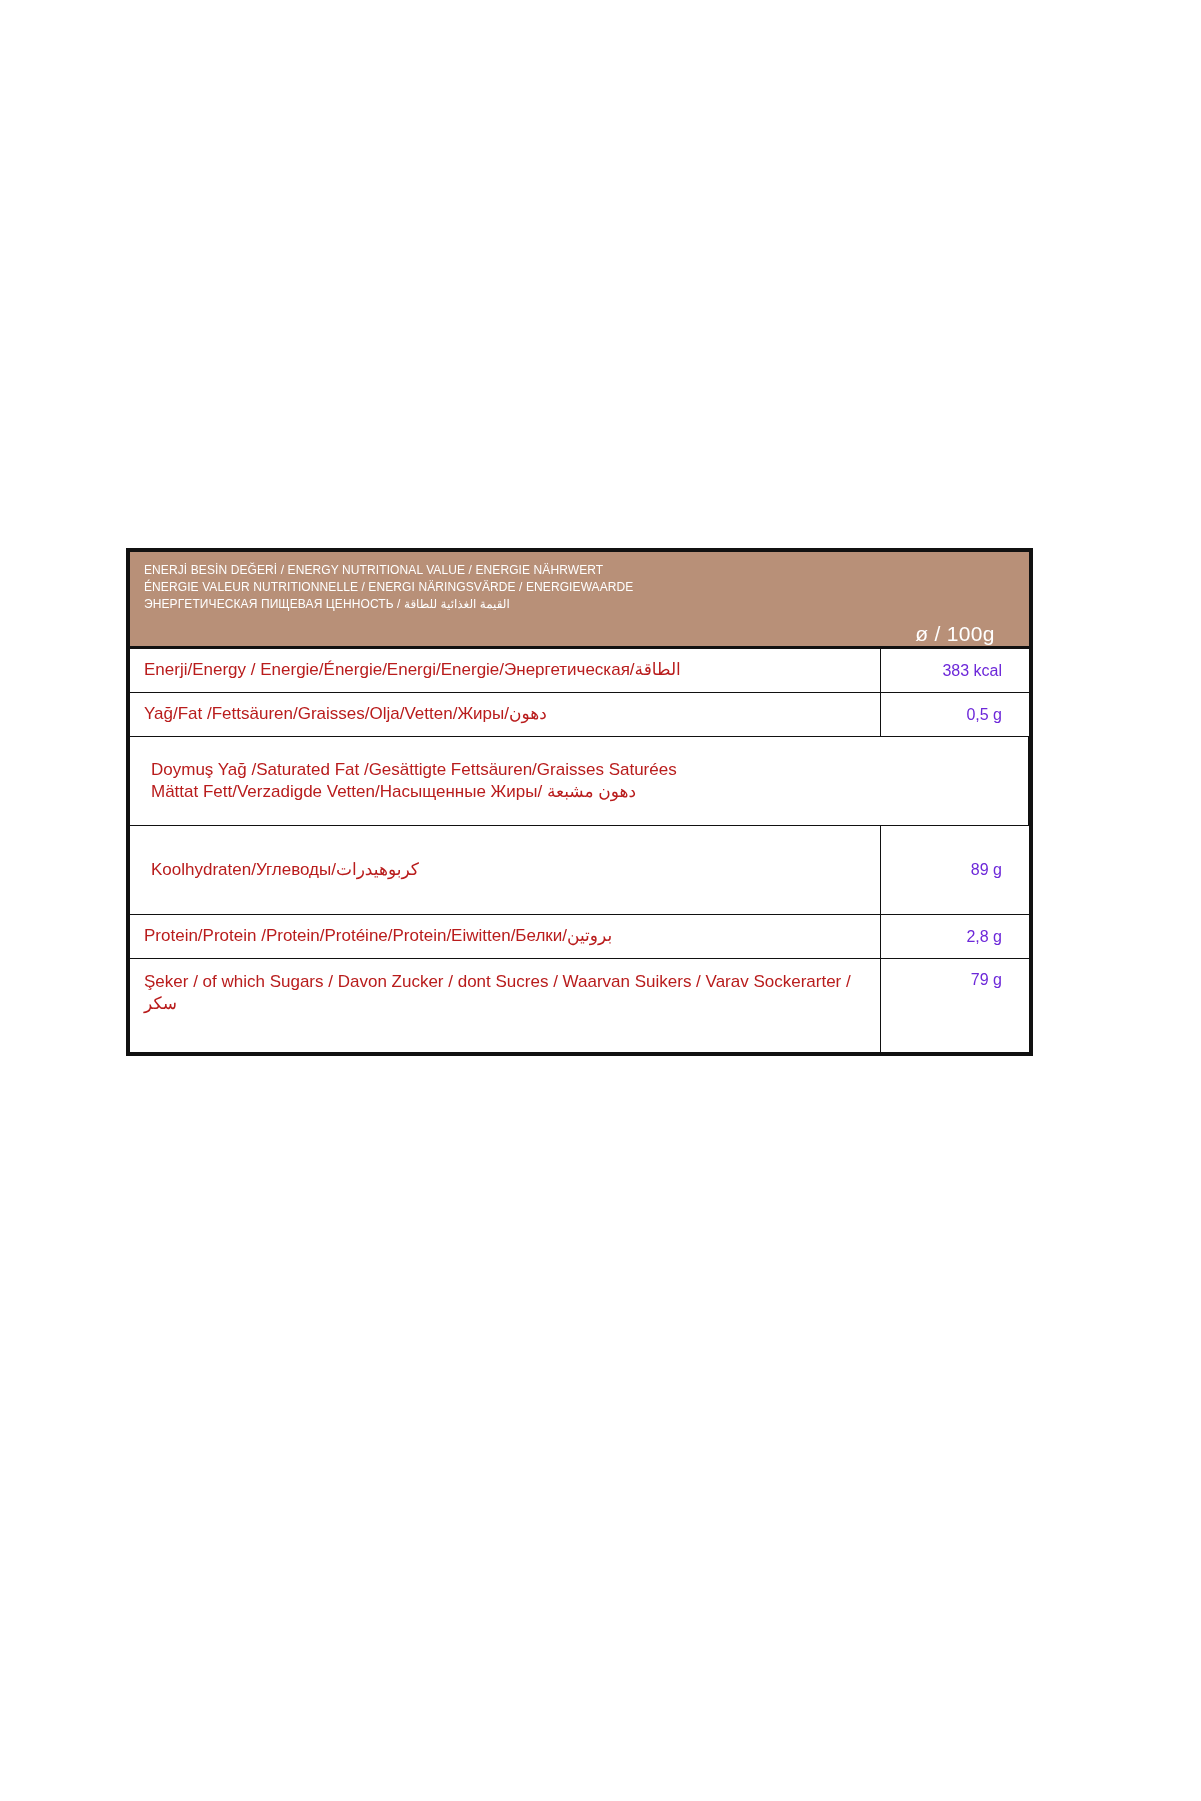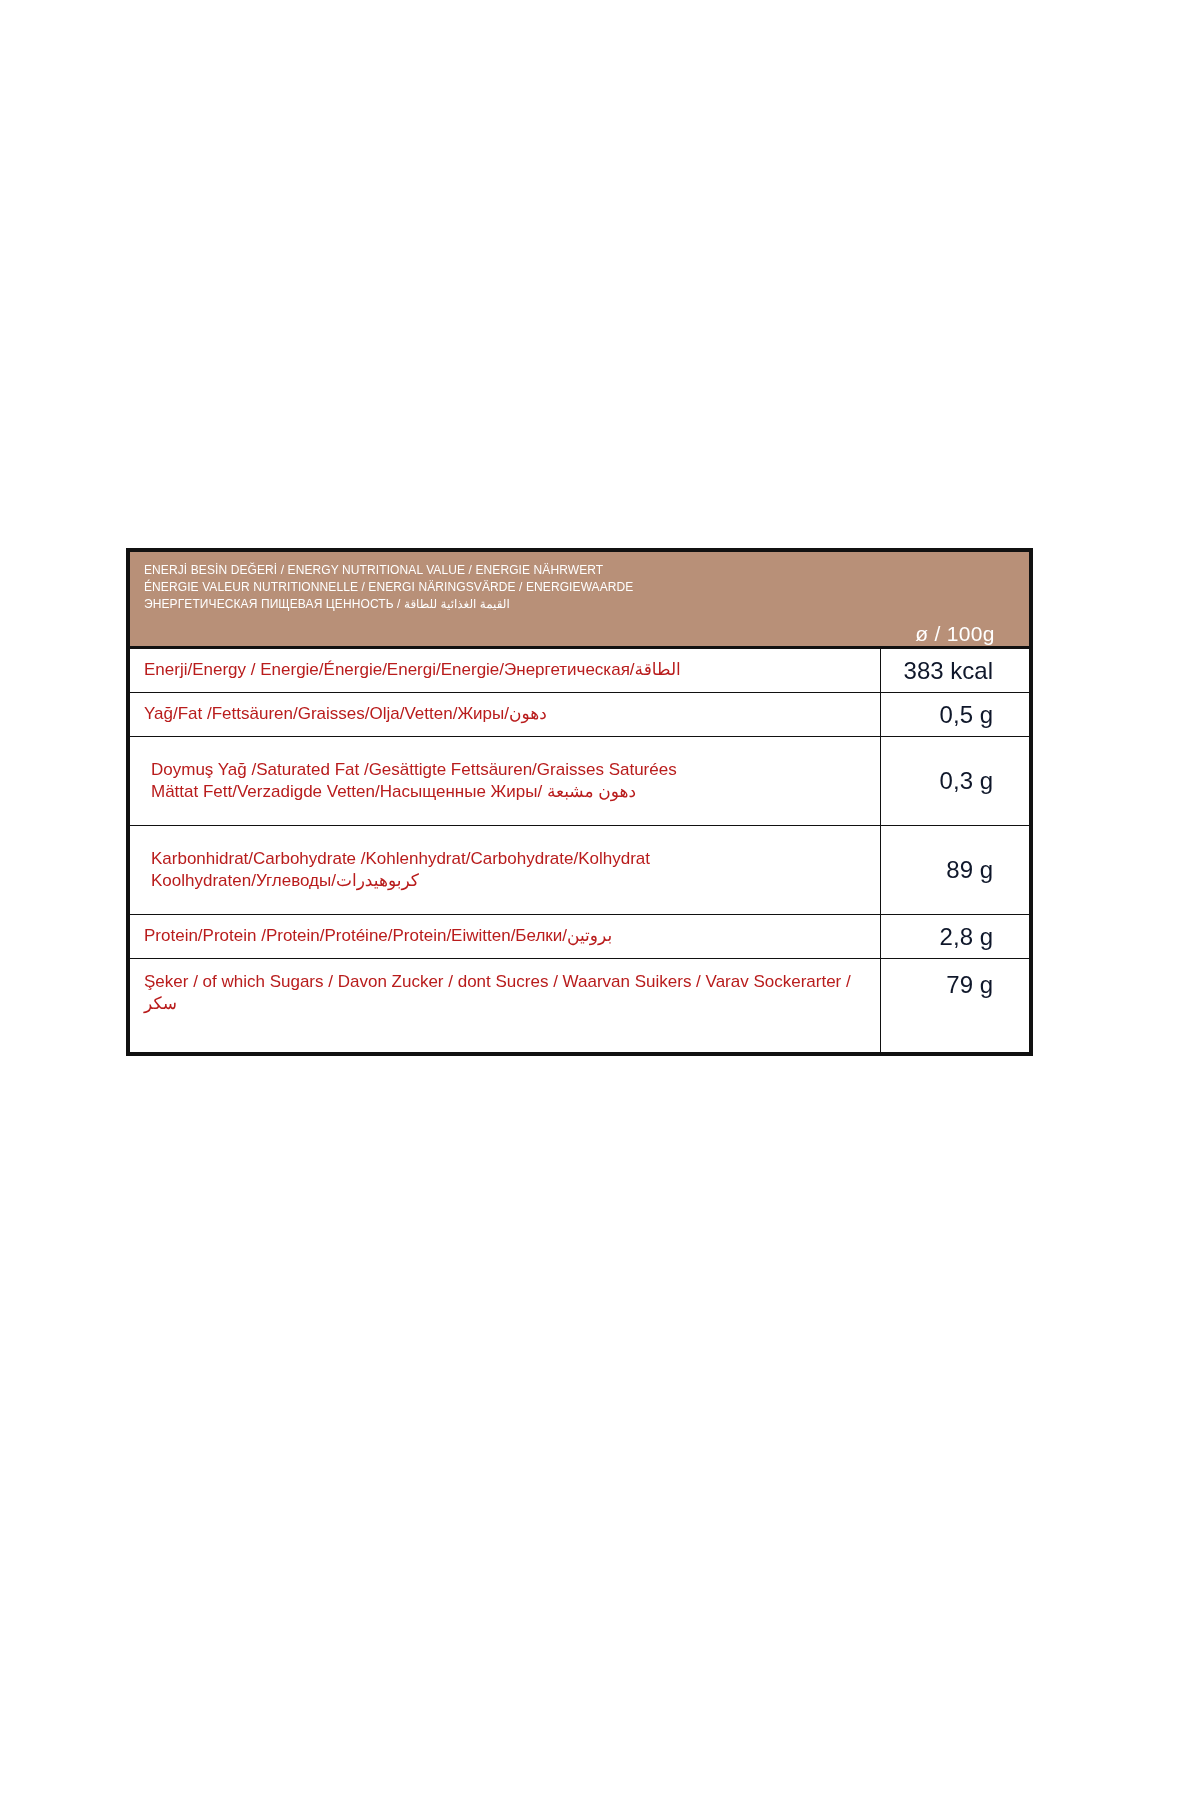--- a/index.html
+++ b/index.html
@@ -70,23 +70,23 @@
     border-right: 1.5px solid #111111;
     display: flex;
     align-items: center;
   }
   .row .value {
     width: 148px;
     flex: 0 0 148px;
     display: flex;
     align-items: center;
     justify-content: flex-end;
-    padding-right: 36px;
-    font-size: 24px;
-    color: #0f172a;
+    padding-right: 27px;
+    font-size: 16px;
+    color: #6d28d9;
     box-sizing: border-box;
   }
   .row.tall .label { min-height: 70px; }
   .row.tall .value { min-height: 70px; }
   .row.last .label { border-right: 1.5px solid #111111; min-height: 72px; align-items: flex-start; padding-top: 12px;}
   .row.last .value { min-height: 72px; align-items: flex-start; padding-top: 12px;}
   .label .sub {
     display: block;
     margin-left: 7px;
   }
@@ -115,27 +115,25 @@
     <div class="value">0,5 g</div>
   </div>
 
   <div class="row tall">
     <div class="label">
       <span>
         <span class="sub">Doymuş Yağ /Saturated Fat /Gesättigte Fettsäuren/Graisses Saturées</span>
         <span class="sub">Mättat Fett/Verzadigde Vetten/Насыщенные Жиры/ دهون مشبعة</span>
       </span>
     </div>
-    <div class="value">0,3 g</div>
   </div>
 
   <div class="row tall">
     <div class="label">
       <span>
-        <span class="sub">Karbonhidrat/Carbohydrate /Kohlenhydrat/Carbohydrate/Kolhydrat</span>
         <span class="sub">Koolhydraten/Углеводы/كربوهيدرات</span>
       </span>
     </div>
     <div class="value">89 g</div>
   </div>
 
   <div class="row">
     <div class="label">Protein/Protein /Protein/Protéine/Protein/Eiwitten/Белки/بروتين</div>
     <div class="value">2,8 g</div>
   </div>

